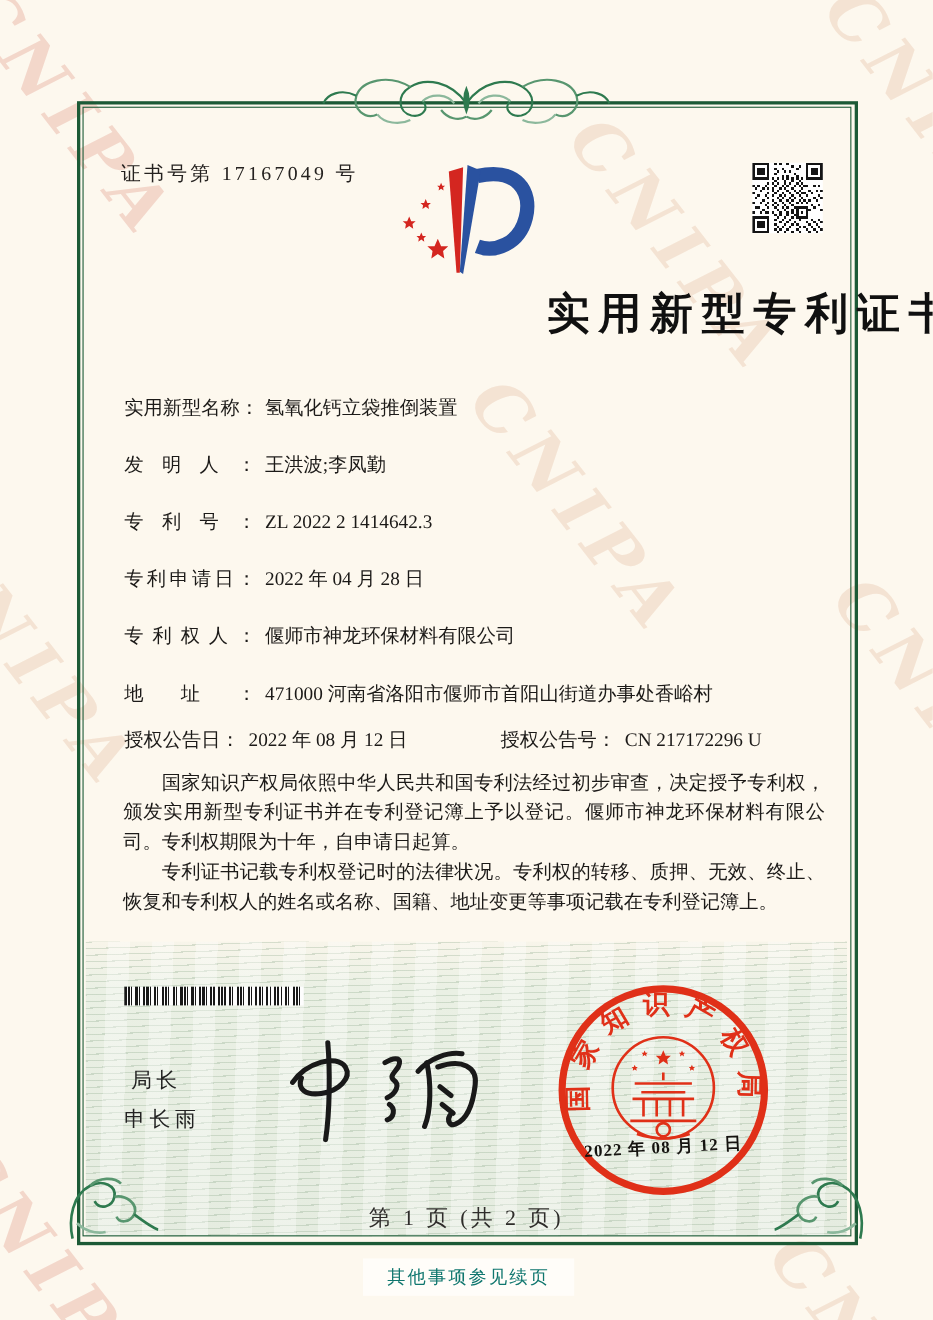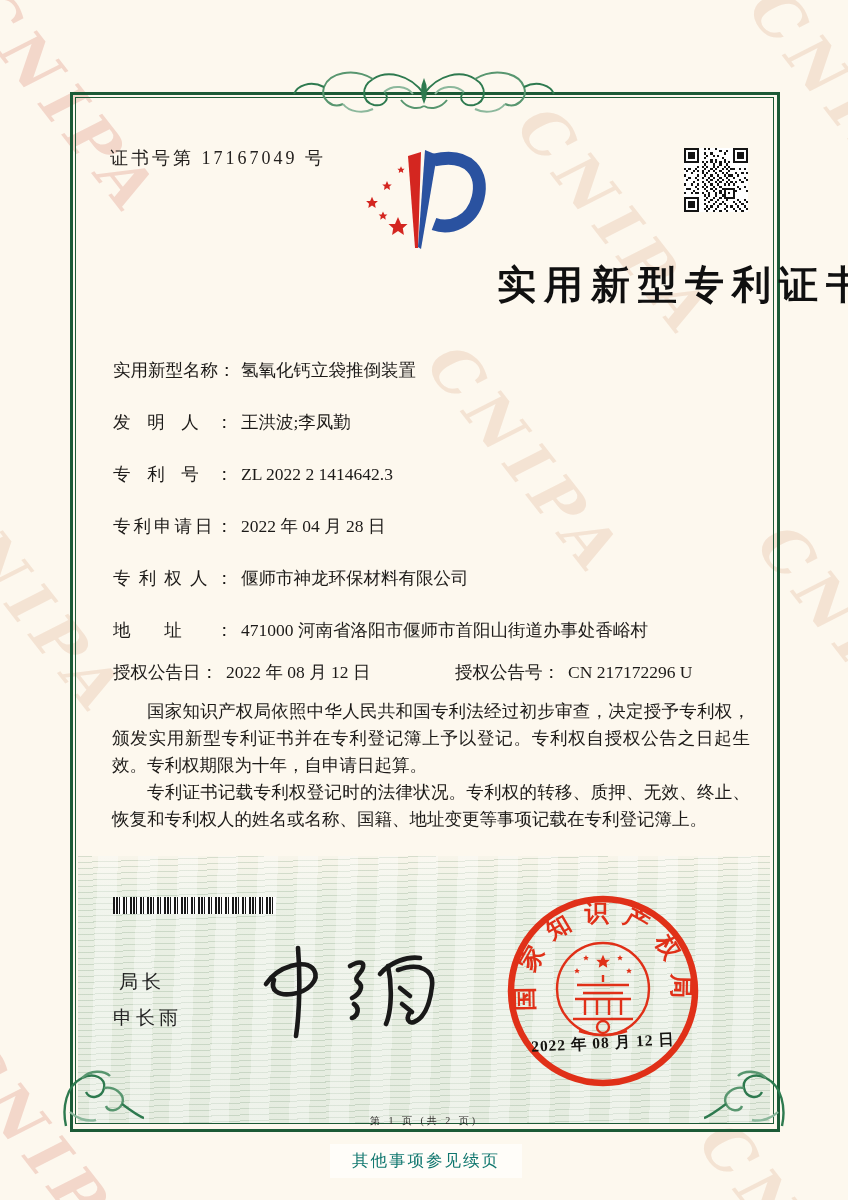--- a/index.html
+++ b/index.html
@@ -48,22 +48,22 @@
       #fdfdfd 5px 6px,#181818 6px 7px,#fdfdfd 7px 10px,#181818 10px 12px,#fdfdfd 12px 13px,
       #181818 13px 14px,#fdfdfd 14px 17px);}
 
   .officer-title{left:119px;top:969px;font-size:19px;letter-spacing:4px;color:#222;}
   .officer-name{left:113px;top:1005px;font-size:19px;letter-spacing:4px;color:#222;}
 
   .seal{left:505px;top:893px;width:196px;height:196px;}
   .seal-date{position:absolute;left:10px;top:140px;width:176px;text-align:center;
       font-size:15.5px;letter-spacing:1px;color:#151310;transform:rotate(-3deg);font-weight:bold;}
 
-  .page-info{left:0;top:1094px;width:848px;text-align:center;font-size:10px;
-      letter-spacing:3px;color:#2e2c2a;margin-top:20px;}
+  .page-info{left:0;top:1094px;width:848px;text-align:center;font-size:20px;
+      letter-spacing:3px;color:#2e2c2a;}
 
   .footer-note{left:330px;top:1144px;width:192px;height:34px;line-height:34px;background:#fffdf9;
       text-align:center;font-size:16.5px;letter-spacing:2px;color:#0f766e;}
 </style>
 </head>
 <body>
 
 <div class="page">
 
   <span class="wm pink" style="left:6px;top:-30px;">CNIPA</span>
@@ -174,21 +174,21 @@
     </div>
 
     <div class="abs frow" style="top:660px;">
       <span class="flabel" style="width:auto;text-align:left;text-align-last:auto;">授权公告日：</span><span class="fval">2022 年 08 月 12 日</span>
       <span class="grant2">
         <span>授权公告号：</span><span class="fval">CN 217172296 U</span>
       </span>
     </div>
 
     <div class="abs paras">
-      <p>国家知识产权局依照中华人民共和国专利法经过初步审查，决定授予专利权，颁发实用新型专利证书并在专利登记簿上予以登记。专利权自授权公告之日起生效。专利权期限为十年，自申请日起算。</p>
+      <p>国家知识产权局依照中华人民共和国专利法经过初步审查，决定授予专利权，颁发实用新型专利证书并在专利登记簿上予以登记。偃师市神龙环保材料有限公司。专利权期限为十年，自申请日起算。</p>
       <p>专利证书记载专利权登记时的法律状况。专利权的转移、质押、无效、终止、恢复和专利权人的姓名或名称、国籍、地址变更等事项记载在专利登记簿上。</p>
     </div>
 
     <div class="abs barcode"></div>
 
     <div class="abs officer-title">局长</div>
     <div class="abs officer-name">申长雨</div>
 
     <svg class="abs" style="left:248px;top:932px;" width="200" height="112" viewBox="0 0 200 112">
       <g fill="none" stroke="#191919" stroke-width="4.6" stroke-linecap="round">

